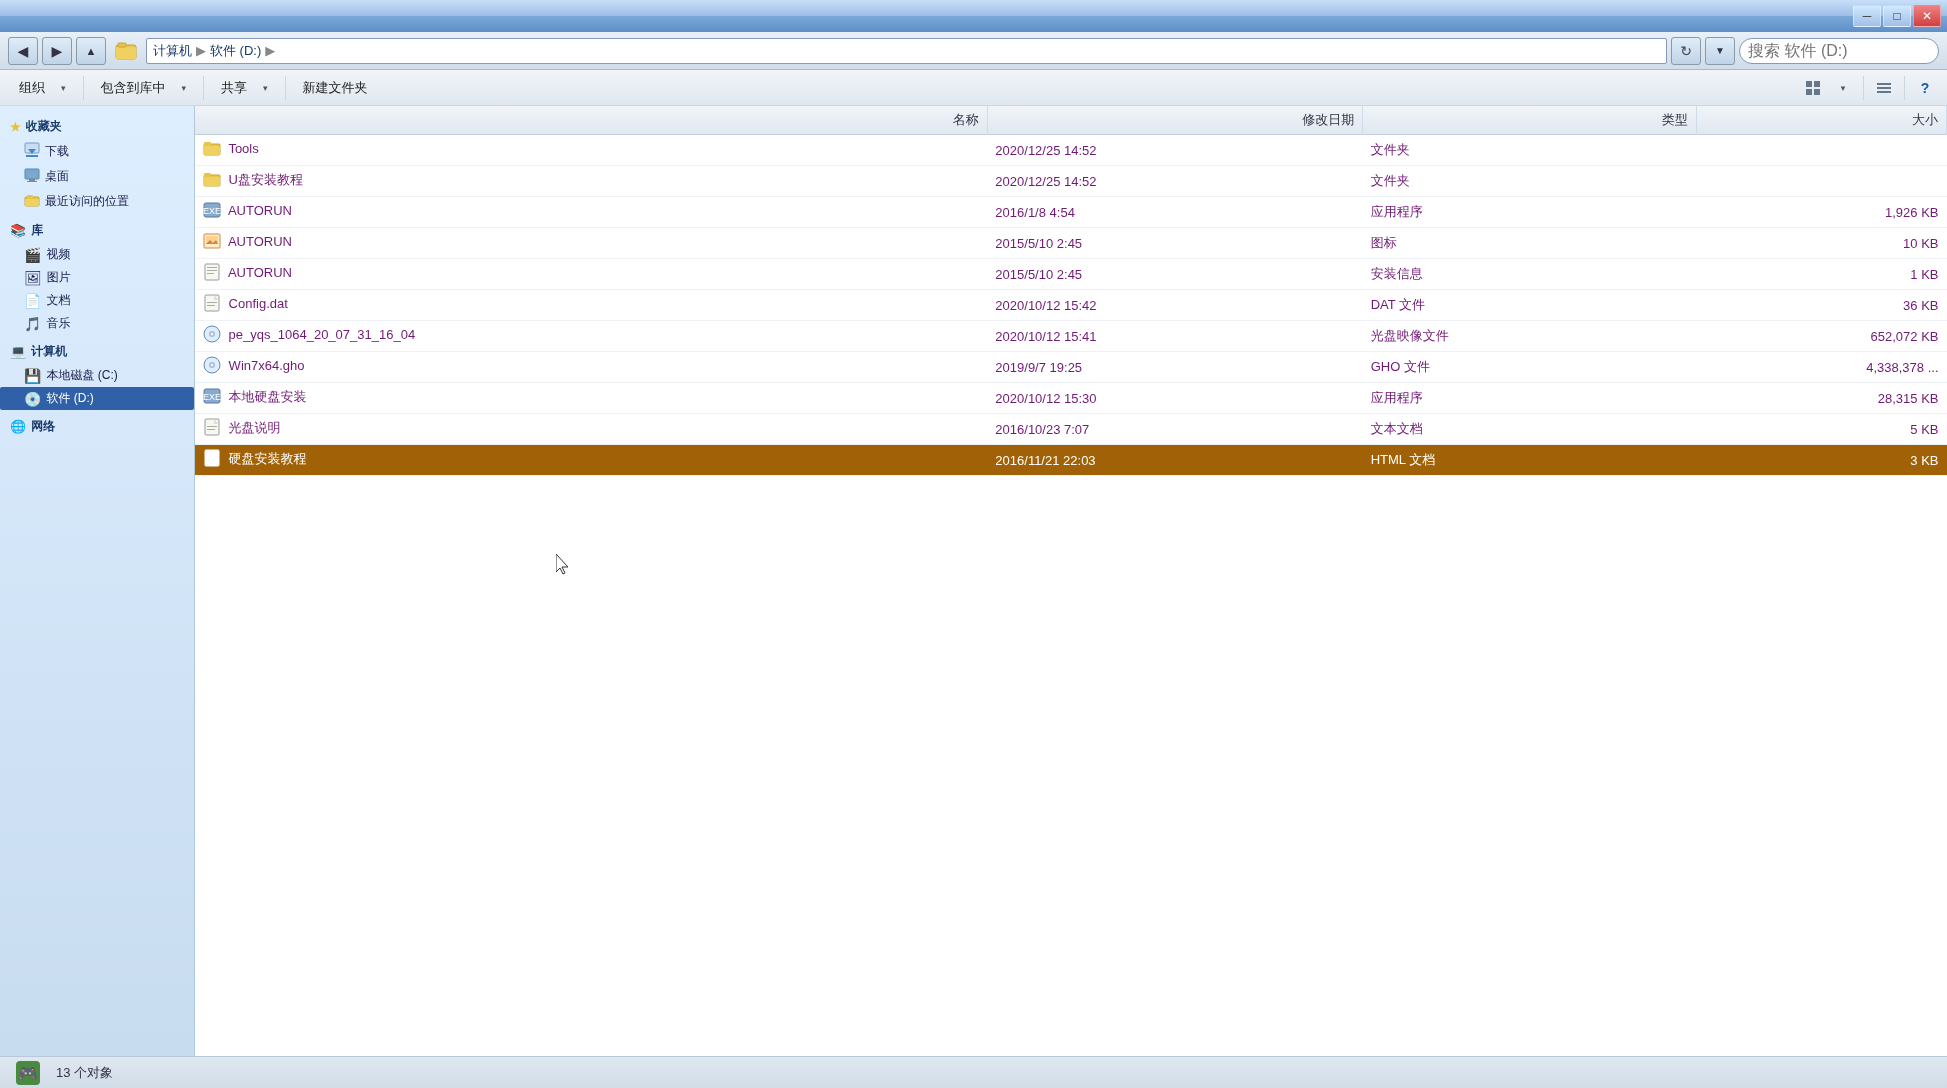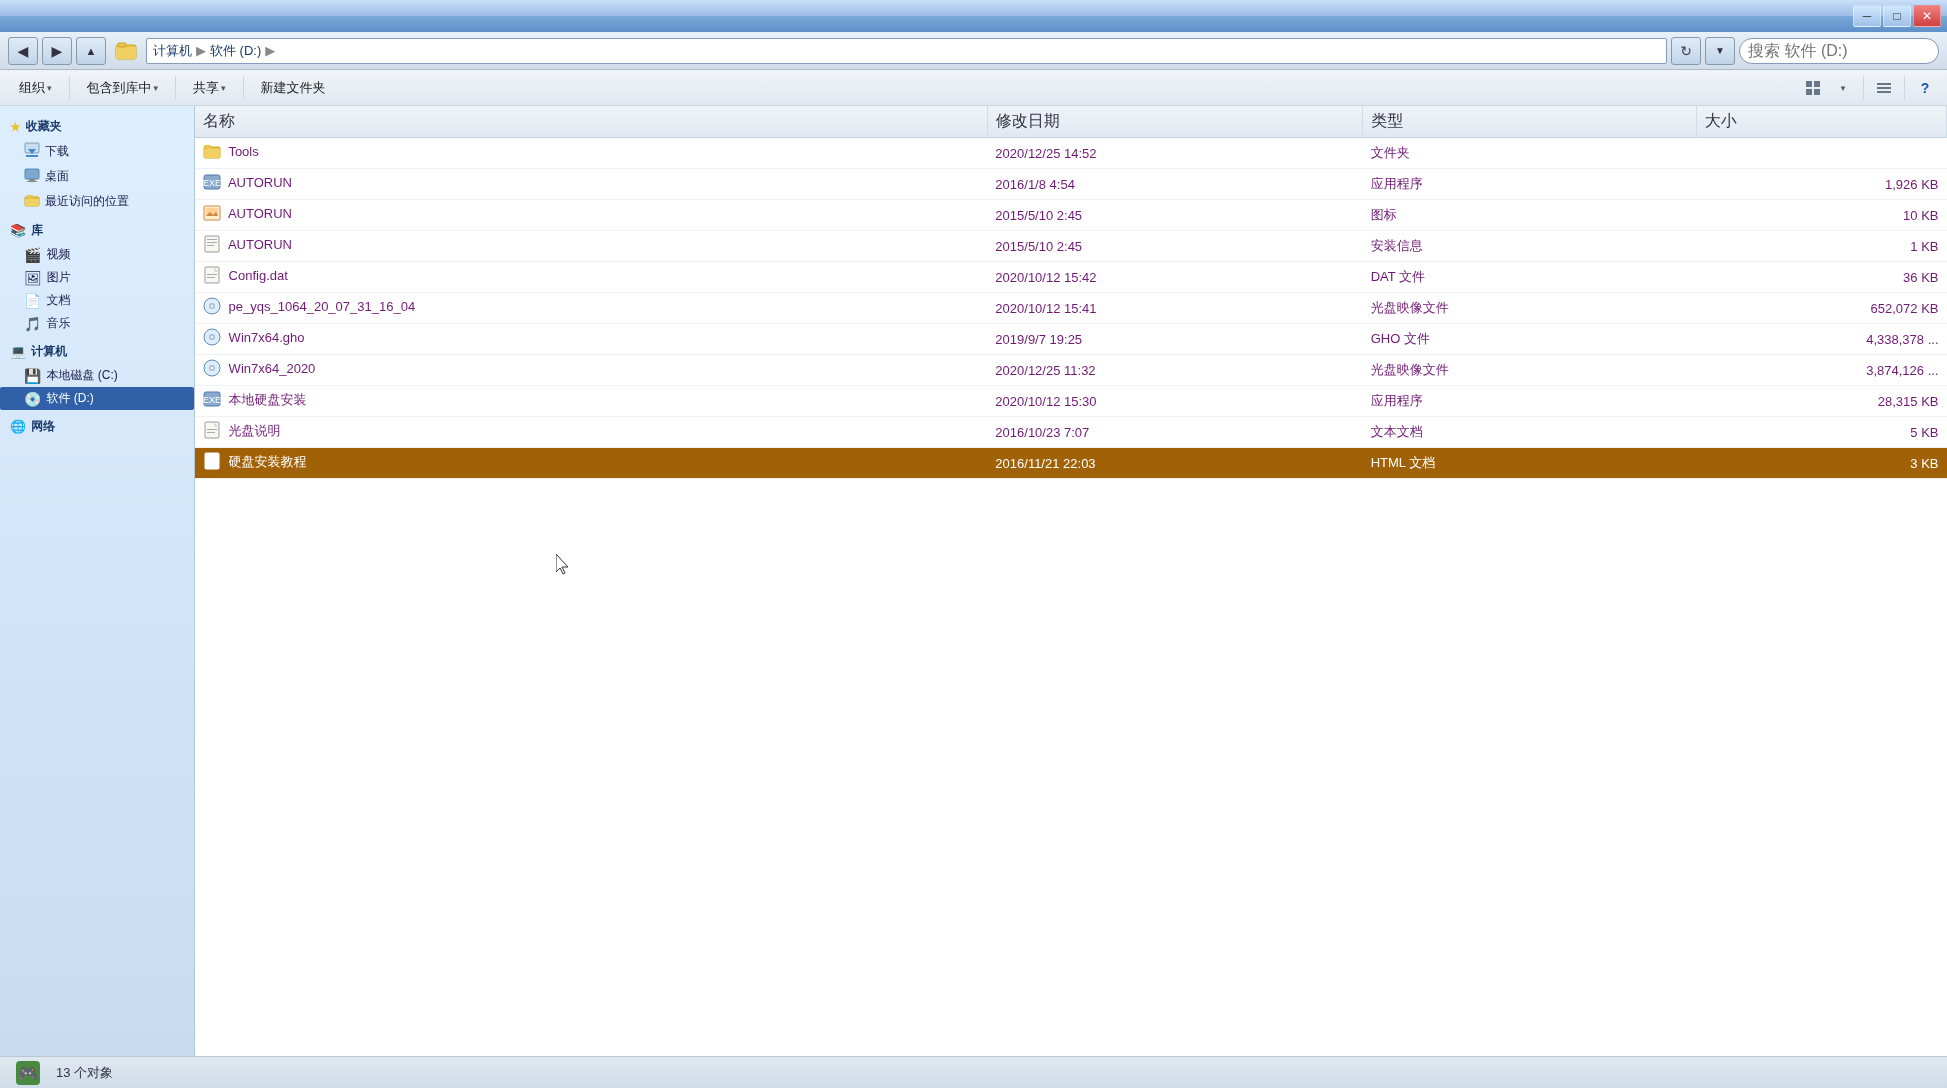--- a/index.html
+++ b/index.html
@@ -126,21 +126,21 @@
     }
     .toolbar-btn {
       height: 28px;
       padding: 0 10px;
       background: transparent;
       border: 1px solid transparent;
       border-radius: 3px;
       cursor: pointer;
       display: flex;
       align-items: center;
-      gap: 2px;
+      gap: 16px;
       font-size: 13px;
       color: #222;
       font-family: inherit;
     }
     .toolbar-btn .arrow {
       font-size: 9px;
       color: #555;
     }
     .toolbar-sep {
       width: 1px;
@@ -219,23 +219,23 @@
     .file-list {
       width: 100%;
       border-collapse: collapse;
     }
     .file-list thead tr {
       background: linear-gradient(to bottom, #f0f4f8, #e0e8f0);
       border-bottom: 1px solid #c0d0e0;
     }
     .file-list th {
       padding: 5px 8px;
-      text-align: left;
+      text-align: right;
       font-weight: normal;
-      font-size: 16px;
+      font-size: 13px;
       color: #334;
       border-right: 1px solid #d0dce8;
       cursor: pointer;
       white-space: nowrap;
       user-select: none;
     }
     .file-list td {
       padding: 4px 8px;
       font-size: 13px;
       border-bottom: 1px solid #eef2f6;
@@ -477,20 +477,33 @@
                 </svg></span>
       Tools
     </td>
     <td class="col-date">2020/12/25 14:52</td>
     <td class="col-type">文件夹</td>
     <td class="col-size"></td>
   </tr>
           <tr>
     <td class="col-name">
       <span class="file-icon"><svg width="18" height="18" viewBox="0 0 18 18">
+                  <rect x="1" y="5" width="16" height="11" rx="1" fill="#e8c44a" stroke="#c8a428" stroke-width="1"></rect>
+                  <rect x="1" y="7" width="16" height="9" rx="1" fill="#f0d060"></rect>
+                  <rect x="1" y="3" width="7" height="4" rx="1" fill="#e8c44a"></rect>
+                </svg></span>
+      U盘安装教程
+    </td>
+    <td class="col-date">2020/12/25 14:52</td>
+    <td class="col-type">文件夹</td>
+    <td class="col-size"></td>
+  </tr>
+          <tr>
+    <td class="col-name">
+      <span class="file-icon"><svg width="18" height="18" viewBox="0 0 18 18">
                   <rect x="1" y="2" width="16" height="14" rx="2" fill="#88aacc" stroke="#5577aa" stroke-width="1"></rect>
                   <text x="9" y="13" font-size="9" text-anchor="middle" fill="white">EXE</text>
                 </svg></span>
       AUTORUN
     </td>
     <td class="col-date">2016/1/8 4:54</td>
     <td class="col-type">应用程序</td>
     <td class="col-size">1,926 KB</td>
   </tr>
           <tr>
@@ -552,33 +565,20 @@
       <span class="file-icon"><svg width="18" height="18" viewBox="0 0 18 18">
                   <circle cx="9" cy="9" r="8" fill="#ddeeff" stroke="#6688aa" stroke-width="1"></circle>
                   <circle cx="9" cy="9" r="3" fill="#aabbcc"></circle>
                   <circle cx="9" cy="9" r="1.5" fill="#f0f0f0"></circle>
                 </svg></span>
       Win7x64.gho
     </td>
     <td class="col-date">2019/9/7 19:25</td>
     <td class="col-type">GHO 文件</td>
     <td class="col-size">4,338,378 ...</td>
-  </tr>
-          <tr>
-    <td class="col-name">
-      <span class="file-icon"><svg width="18" height="18" viewBox="0 0 18 18">
-                  <circle cx="9" cy="9" r="8" fill="#ddeeff" stroke="#6688aa" stroke-width="1"></circle>
-                  <circle cx="9" cy="9" r="3" fill="#aabbcc"></circle>
-                  <circle cx="9" cy="9" r="1.5" fill="#f0f0f0"></circle>
-                </svg></span>
-      Win7x64_2020
-    </td>
-    <td class="col-date">2020/12/25 11:32</td>
-    <td class="col-type">光盘映像文件</td>
-    <td class="col-size">3,874,126 ...</td>
   </tr>
           <tr>
     <td class="col-name">
       <span class="file-icon"><svg width="18" height="18" viewBox="0 0 18 18">
                   <rect x="1" y="2" width="16" height="14" rx="2" fill="#88aacc" stroke="#5577aa" stroke-width="1"></rect>
                   <text x="9" y="13" font-size="9" text-anchor="middle" fill="white">EXE</text>
                 </svg></span>
       本地硬盘安装
     </td>
     <td class="col-date">2020/10/12 15:30</td>

